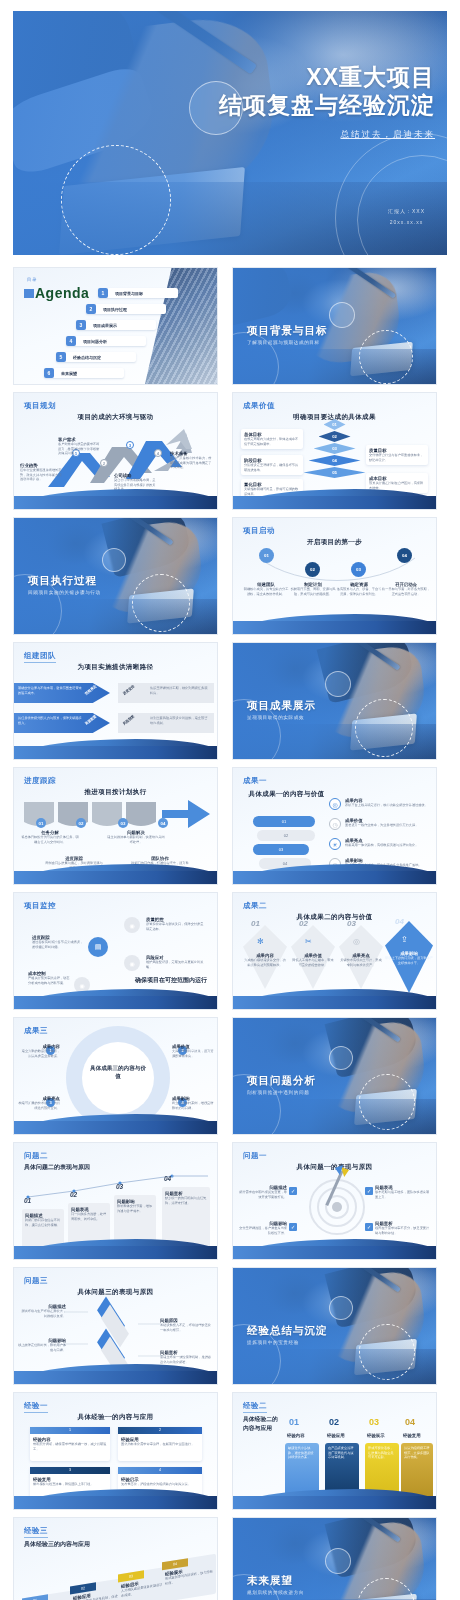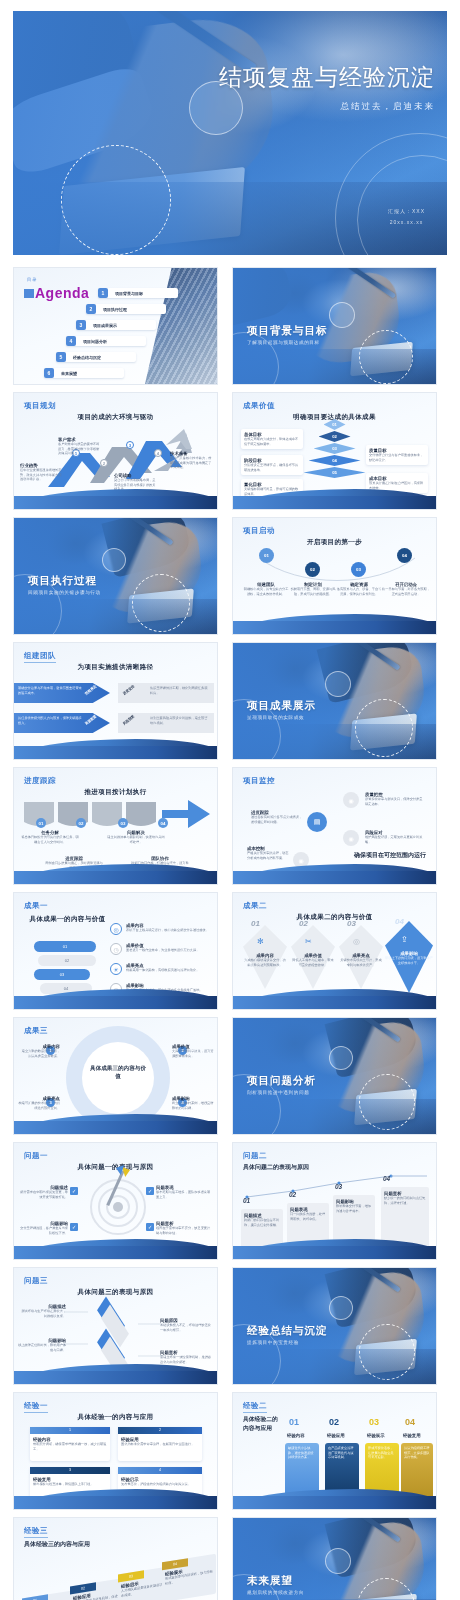--- a/index.html
+++ b/index.html
@@ -91,23 +91,23 @@
   }
   .arcs {
     position:absolute; border-radius:50%;
     border:1px solid rgba(255,255,255,.30);
   }
 
   
   .hero-txt { position:absolute; right:12px; top:52px; text-align:right; z-index:6; }
   .hero-t1 { color:#fff; font-size:23px; font-weight:bold; letter-spacing:1px; line-height:1.22;
              text-shadow:0 1px 3px rgba(0,0,0,.25); }
-  .hero-t2 { color:#fff; font-size:23px; font-weight:normal; letter-spacing:1px; line-height:1.22;
+  .hero-t2 { color:#fff; font-size:23px; font-weight:bold; letter-spacing:1px; line-height:1.22;
              text-shadow:0 1px 3px rgba(0,0,0,.25); }
-  .hero-sub { color:#eaf2ff; font-size:8.5px; margin-top:10px; letter-spacing:2px; }
+  .hero-sub { color:#eaf2ff; font-size:8.5px; margin-top:10px; letter-spacing:2px;text-decoration:underline; }
   .hero-meta { position:absolute; right:22px; bottom:28px; text-align:center; z-index:6;
                color:rgba(255,255,255,.75); font-size:5px; letter-spacing:1px; line-height:2.1; }
 
   
   .s-bg-light { position:absolute; inset:0;
     background: linear-gradient(160deg,#eef4fb 0%,#f7fbff 45%,#ffffff 100%); }
   .wave {
     position:absolute; left:0; bottom:0; width:100%; height:20px;
     background: linear-gradient(95deg,#5d9ae0 0%, #3f7cc9 45%, #1f3f7a 100%);
     border-radius: 60% 40% 0 0 / 100% 65% 0 0;
@@ -130,21 +130,21 @@
              text-shadow:0 1px 2px rgba(0,0,0,.22); }
   .d-sub { position:absolute; left:14px; top:72px; color:rgba(255,255,255,.82);
            font-size:4.6px; letter-spacing:.6px; z-index:7; }
 
   
   .tt { font-size:3.2px; color:#6d7b92; line-height:1.45; }
   .th6 { font-size:4.4px; font-weight:bold; color:#1f2d45; }
 
   
   .ag-label { position:absolute; left:13px; top:9px; font-size:4.2px; color:#4f8ada; letter-spacing:1px;}
-  .ag-word { position:absolute; left:21px; top:17px; font-size:14px; font-weight:bold; color:#a21caf; letter-spacing:.5px;}
+  .ag-word { position:absolute; left:21px; top:17px; font-size:14px; font-weight:bold; color:#14532d; letter-spacing:.5px;}
   .ag-sq { position:absolute; left:10px; top:21px; width:10px; height:9px; background:#4f8ada; }
   .ag-row { position:absolute; height:10px; background:#fff; border-radius:2px;
             box-shadow:0 1px 2px rgba(40,80,140,.16); display:flex; align-items:center; }
   .ag-num { width:10px; height:10px; background:#4f8ada; color:#fff; font-size:5px;
             display:flex; align-items:center; justify-content:center; border-radius:2px; font-weight:bold;}
   .ag-tx { font-size:4px; color:#2a3953; padding-left:7px; font-weight:bold;}
   .bldg { position:absolute; right:-6px; top:0; width:78px; height:100%;
           background: linear-gradient(145deg,#33507e 0%, #5b7fb2 38%, #8fa9c9 70%, #c6d4e6 100%);
           clip-path: polygon(34% 0, 100% 0, 100% 100%, 0 100%); opacity:.95; }
   .bldg::after{ content:""; position:absolute; inset:0;
@@ -195,20 +195,21 @@
     <div class="pen"></div>
     <div class="notebook"></div>
     <div class="desk"></div>
     <div class="photo bluewash" style="background:none"></div>
     <div class="lens" style="left:176px;top:70px;width:54px;height:54px;z-index:5"></div>
     <div class="dashring" style="left:48px;top:134px;width:110px;height:110px;z-index:5"></div>
     <div class="arcs" style="right:-40px;bottom:-30px;width:130px;height:130px;z-index:5"></div>
     <div class="arcs" style="right:-58px;bottom:-48px;width:170px;height:170px;z-index:5"></div>
 
     <div class="hero-txt">
+      <div class="hero-t1">XX重大项目</div>
       <div class="hero-t2">结项复盘与经验沉淀</div>
       <div class="hero-sub">总结过去，启迪未来</div>
     </div>
     <div class="hero-meta">
       <div>汇报人：XXX</div>
       <div>20xx.xx.xx</div>
     </div>
   </div>
 
   <div class="grid">
@@ -456,20 +457,54 @@
       <div style="position:absolute;left:116px;top:88px;width:60px;text-align:center">
         <div class="th6">团队协作</div>
         <div class="tt">跨部门协同作战，打通信息壁垒，提升整体执行效率。</div>
       </div>
       <div class="wave"></div>
       <div class="wave2"></div>
     </div>
 
     <div class="slide th">
       <div class="s-bg-light"></div>
+      <div class="s-title">成果一</div>
+      <div class="s-head" style="left:0;right:96px;top:22px">具体成果一的内容与价值</div>
+
+      <div style="position:absolute;left:20px;top:48px;width:62px;height:11px;background:#4a8cdb;border-radius:6px;color:#fff;font-size:4px;display:flex;align-items:center;justify-content:center">01</div>
+      <div style="position:absolute;left:24px;top:62px;width:58px;height:11px;background:#e7ebf1;border-radius:6px;color:#6d7b92;font-size:4px;display:flex;align-items:center;justify-content:center">02</div>
+      <div style="position:absolute;left:20px;top:76px;width:56px;height:11px;background:#4a8cdb;border-radius:6px;color:#fff;font-size:4px;display:flex;align-items:center;justify-content:center">03</div>
+      <div style="position:absolute;left:26px;top:90px;width:52px;height:11px;background:#e7ebf1;border-radius:6px;color:#6d7b92;font-size:4px;display:flex;align-items:center;justify-content:center">04</div>
+
+      <div class="circ" style="left:96px;top:30px;width:12px;height:12px;background:#fff;border:1.2px solid #4a8cdb;color:#4a8cdb;font-size:6px">◎</div>
+      <div style="position:absolute;left:112px;top:30px;width:84px">
+        <div class="th6">成果内容</div>
+        <div class="tt">系统平台上线并稳定运行，核心功能全部交付并通过验收。</div>
+      </div>
+      <div class="circ" style="left:96px;top:50px;width:12px;height:12px;background:#fff;border:1.2px solid #b9c2cd;color:#b9c2cd;font-size:6px">◷</div>
+      <div style="position:absolute;left:112px;top:50px;width:84px">
+        <div class="th6">成果价值</div>
+        <div class="tt">显著提升一线作业效率，为业务增长提供有力支撑。</div>
+      </div>
+      <div class="circ" style="left:96px;top:70px;width:12px;height:12px;background:#fff;border:1.2px solid #4a8cdb;color:#4a8cdb;font-size:6px">☀</div>
+      <div style="position:absolute;left:112px;top:70px;width:84px">
+        <div class="th6">成果亮点</div>
+        <div class="tt">创新采用一体化架构，实现数据贯通与流程自动化。</div>
+      </div>
+      <div class="circ" style="left:96px;top:90px;width:12px;height:12px;background:#fff;border:1.2px solid #b9c2cd;color:#b9c2cd;font-size:6px">◍</div>
+      <div style="position:absolute;left:112px;top:90px;width:84px">
+        <div class="th6">成果影响</div>
+        <div class="tt">形成可复用的方法论，可在集团内多业务线推广落地。</div>
+      </div>
+      <div class="wave"></div>
+      <div class="wave2"></div>
+    </div>
+
+    <div class="slide th">
+      <div class="s-bg-light"></div>
       <div class="s-title">项目监控</div>
 
       <div class="circ" style="left:74px;top:44px;width:20px;height:20px;background:#4a8cdb;font-size:7px">▤</div>
       <div class="circ" style="left:110px;top:24px;width:16px;height:16px;background:#e4e8ee;color:#fff;font-size:6px">◉</div>
       <div class="circ" style="left:110px;top:62px;width:16px;height:16px;background:#e4e8ee;color:#fff;font-size:6px">◉</div>
       <div class="circ" style="left:60px;top:84px;width:16px;height:16px;background:#e4e8ee;color:#fff;font-size:6px">◉</div>
 
       <div style="position:absolute;left:18px;top:42px;width:52px">
         <div class="th6">进度跟踪</div>
         <div class="tt">通过看板实时监控各节点完成情况，发现偏差即时纠偏。</div>
@@ -481,54 +516,20 @@
       <div style="position:absolute;left:14px;top:78px;width:44px">
         <div class="th6">成本控制</div>
         <div class="tt">严格执行预算审批流程，动态分析成本结构与消耗节奏。</div>
       </div>
       <div style="position:absolute;left:132px;top:62px;width:58px">
         <div class="th6">风险应对</div>
         <div class="tt">维护风险登记册，定期复盘并更新应对策略。</div>
       </div>
 
       <div class="s-foot" style="text-align:right;right:10px;left:auto">确保项目在可控范围内运行</div>
-      <div class="wave"></div>
-      <div class="wave2"></div>
-    </div>
-
-    <div class="slide th">
-      <div class="s-bg-light"></div>
-      <div class="s-title">成果一</div>
-      <div class="s-head" style="left:0;right:96px;top:22px">具体成果一的内容与价值</div>
-
-      <div style="position:absolute;left:20px;top:48px;width:62px;height:11px;background:#4a8cdb;border-radius:6px;color:#fff;font-size:4px;display:flex;align-items:center;justify-content:center">01</div>
-      <div style="position:absolute;left:24px;top:62px;width:58px;height:11px;background:#e7ebf1;border-radius:6px;color:#6d7b92;font-size:4px;display:flex;align-items:center;justify-content:center">02</div>
-      <div style="position:absolute;left:20px;top:76px;width:56px;height:11px;background:#4a8cdb;border-radius:6px;color:#fff;font-size:4px;display:flex;align-items:center;justify-content:center">03</div>
-      <div style="position:absolute;left:26px;top:90px;width:52px;height:11px;background:#e7ebf1;border-radius:6px;color:#6d7b92;font-size:4px;display:flex;align-items:center;justify-content:center">04</div>
-
-      <div class="circ" style="left:96px;top:30px;width:12px;height:12px;background:#fff;border:1.2px solid #4a8cdb;color:#4a8cdb;font-size:6px">◎</div>
-      <div style="position:absolute;left:112px;top:30px;width:84px">
-        <div class="th6">成果内容</div>
-        <div class="tt">系统平台上线并稳定运行，核心功能全部交付并通过验收。</div>
-      </div>
-      <div class="circ" style="left:96px;top:50px;width:12px;height:12px;background:#fff;border:1.2px solid #b9c2cd;color:#b9c2cd;font-size:6px">◷</div>
-      <div style="position:absolute;left:112px;top:50px;width:84px">
-        <div class="th6">成果价值</div>
-        <div class="tt">显著提升一线作业效率，为业务增长提供有力支撑。</div>
-      </div>
-      <div class="circ" style="left:96px;top:70px;width:12px;height:12px;background:#fff;border:1.2px solid #4a8cdb;color:#4a8cdb;font-size:6px">☀</div>
-      <div style="position:absolute;left:112px;top:70px;width:84px">
-        <div class="th6">成果亮点</div>
-        <div class="tt">创新采用一体化架构，实现数据贯通与流程自动化。</div>
-      </div>
-      <div class="circ" style="left:96px;top:90px;width:12px;height:12px;background:#fff;border:1.2px solid #b9c2cd;color:#b9c2cd;font-size:6px">◍</div>
-      <div style="position:absolute;left:112px;top:90px;width:84px">
-        <div class="th6">成果影响</div>
-        <div class="tt">形成可复用的方法论，可在集团内多业务线推广落地。</div>
-      </div>
       <div class="wave"></div>
       <div class="wave2"></div>
     </div>
 
     <div class="slide th">
       <div class="s-bg-light"></div>
       <div class="s-title">成果二</div>
       <div class="s-head">具体成果二的内容与价值</div>
 
       <div class="diamond" style="left:10px;top:32px;width:44px;height:64px;background:#e9edf2;clip-path:polygon(50% 0,100% 34%,50% 100%,0 34%)"></div>
@@ -607,61 +608,20 @@
       <div class="photo bluewash" style="background:none"></div>
       <div class="lens" style="left:96px;top:28px;width:24px;height:24px;z-index:6"></div>
       <div class="dashring" style="left:126px;top:56px;width:56px;height:56px;z-index:6"></div>
       <div class="arcs" style="left:-26px;bottom:-14px;width:74px;height:74px;z-index:6"></div>
       <div class="d-title">项目问题分析</div>
       <div class="d-sub">剖析项目推进中遇到的问题</div>
     </div>
 
     <div class="slide th">
       <div class="s-bg-light"></div>
-      <div class="s-title">问题一</div>
-      <div class="s-head">具体问题一的表现与原因</div>
-
-      <div class="target-ring" style="left:76px;top:36px;width:56px;height:56px"></div>
-      <div class="target-ring" style="left:84px;top:44px;width:40px;height:40px"></div>
-      <div class="target-ring" style="left:92px;top:52px;width:24px;height:24px"></div>
-      <div style="position:absolute;left:99px;top:59px;width:10px;height:10px;border-radius:50%;background:#c3cad4"></div>
-      <div style="position:absolute;left:100px;top:26px;width:2.5px;height:38px;background:#98a3b3;transform:rotate(24deg)"></div>
-      <div style="position:absolute;left:108px;top:24px;width:8px;height:10px;background:#e3c224;clip-path:polygon(0 0,100% 30%,40% 100%)"></div>
-      <div style="position:absolute;left:102px;top:22px;width:8px;height:10px;background:#4a8cdb;clip-path:polygon(100% 0,0 30%,60% 100%)"></div>
-
-      <div style="position:absolute;left:6px;top:42px;width:48px;text-align:right">
-        <div class="th6">问题描述</div>
-        <div class="tt">部分需求在中期出现反复变更，导致开发节奏被打乱。</div>
-      </div>
-      <div style="position:absolute;left:56px;top:44px;width:8px;height:8px;background:#4a8cdb;border-radius:1px;color:#fff;font-size:5px;text-align:center;line-height:8px">✓</div>
-
-      <div style="position:absolute;left:142px;top:42px;width:56px">
-        <div class="th6">问题表现</div>
-        <div class="tt">版本延期与返工增多，团队加班强度明显上升。</div>
-      </div>
-      <div style="position:absolute;left:132px;top:44px;width:8px;height:8px;background:#4a8cdb;border-radius:1px;color:#fff;font-size:5px;text-align:center;line-height:8px">✓</div>
-
-      <div style="position:absolute;left:6px;top:78px;width:48px;text-align:right">
-        <div class="th6">问题影响</div>
-        <div class="tt">交付里程碑推迟，客户满意度出现阶段性下滑。</div>
-      </div>
-      <div style="position:absolute;left:56px;top:80px;width:8px;height:8px;background:#4a8cdb;border-radius:1px;color:#fff;font-size:5px;text-align:center;line-height:8px">✓</div>
-
-      <div style="position:absolute;left:142px;top:78px;width:56px">
-        <div class="th6">问题查析</div>
-        <div class="tt">根因在于需求评审不充分，缺乏变更控制与影响评估。</div>
-      </div>
-      <div style="position:absolute;left:132px;top:80px;width:8px;height:8px;background:#4a8cdb;border-radius:1px;color:#fff;font-size:5px;text-align:center;line-height:8px">✓</div>
-
-      <div class="wave"></div>
-      <div class="wave2"></div>
-    </div>
-
-    <div class="slide th">
-      <div class="s-bg-light"></div>
       <div class="s-title">问题二</div>
       <div style="position:absolute;left:10px;top:20px;font-size:6px;font-weight:bold;color:#1f2d45">具体问题二的表现与原因</div>
 
       <svg style="position:absolute;left:8px;top:30px" width="190" height="28" viewBox="0 0 190 28">
         <polyline points="6,24 52,18 98,10 150,3" stroke="#9ab4d6" stroke-width=".8" fill="none"></polyline>
         <circle cx="6" cy="24" r="1.6" fill="#4a8cdb"></circle>
         <circle cx="52" cy="18" r="1.6" fill="#4a8cdb"></circle>
         <circle cx="98" cy="10" r="1.6" fill="#4a8cdb"></circle>
         <circle cx="150" cy="3" r="1.6" fill="#4a8cdb"></circle>
         <line x1="150" y1="3" x2="186" y2="3" stroke="#9ab4d6" stroke-width=".8"></line>
@@ -686,20 +646,61 @@
         <div class="tt">同一问题多方推诿，处理周期长、闭环率低。</div>
       </div>
       <div style="position:absolute;left:103px;top:56px;width:38px">
         <div class="th6">问题影响</div>
         <div class="tt">影响整体交付节奏，增加沟通与管理成本。</div>
       </div>
       <div style="position:absolute;left:151px;top:48px;width:42px">
         <div class="th6">问题查析</div>
         <div class="tt">缺少统一的协同机制与责任矩阵，流程未打通。</div>
       </div>
+      <div class="wave"></div>
+      <div class="wave2"></div>
+    </div>
+
+    <div class="slide th">
+      <div class="s-bg-light"></div>
+      <div class="s-title">问题一</div>
+      <div class="s-head">具体问题一的表现与原因</div>
+
+      <div class="target-ring" style="left:76px;top:36px;width:56px;height:56px"></div>
+      <div class="target-ring" style="left:84px;top:44px;width:40px;height:40px"></div>
+      <div class="target-ring" style="left:92px;top:52px;width:24px;height:24px"></div>
+      <div style="position:absolute;left:99px;top:59px;width:10px;height:10px;border-radius:50%;background:#c3cad4"></div>
+      <div style="position:absolute;left:100px;top:26px;width:2.5px;height:38px;background:#98a3b3;transform:rotate(24deg)"></div>
+      <div style="position:absolute;left:108px;top:24px;width:8px;height:10px;background:#e3c224;clip-path:polygon(0 0,100% 30%,40% 100%)"></div>
+      <div style="position:absolute;left:102px;top:22px;width:8px;height:10px;background:#4a8cdb;clip-path:polygon(100% 0,0 30%,60% 100%)"></div>
+
+      <div style="position:absolute;left:6px;top:42px;width:48px;text-align:right">
+        <div class="th6">问题描述</div>
+        <div class="tt">部分需求在中期出现反复变更，导致开发节奏被打乱。</div>
+      </div>
+      <div style="position:absolute;left:56px;top:44px;width:8px;height:8px;background:#4a8cdb;border-radius:1px;color:#fff;font-size:5px;text-align:center;line-height:8px">✓</div>
+
+      <div style="position:absolute;left:142px;top:42px;width:56px">
+        <div class="th6">问题表现</div>
+        <div class="tt">版本延期与返工增多，团队加班强度明显上升。</div>
+      </div>
+      <div style="position:absolute;left:132px;top:44px;width:8px;height:8px;background:#4a8cdb;border-radius:1px;color:#fff;font-size:5px;text-align:center;line-height:8px">✓</div>
+
+      <div style="position:absolute;left:6px;top:78px;width:48px;text-align:right">
+        <div class="th6">问题影响</div>
+        <div class="tt">交付里程碑推迟，客户满意度出现阶段性下滑。</div>
+      </div>
+      <div style="position:absolute;left:56px;top:80px;width:8px;height:8px;background:#4a8cdb;border-radius:1px;color:#fff;font-size:5px;text-align:center;line-height:8px">✓</div>
+
+      <div style="position:absolute;left:142px;top:78px;width:56px">
+        <div class="th6">问题查析</div>
+        <div class="tt">根因在于需求评审不充分，缺乏变更控制与影响评估。</div>
+      </div>
+      <div style="position:absolute;left:132px;top:80px;width:8px;height:8px;background:#4a8cdb;border-radius:1px;color:#fff;font-size:5px;text-align:center;line-height:8px">✓</div>
+
       <div class="wave"></div>
       <div class="wave2"></div>
     </div>
 
     <div class="slide th">
       <div class="s-bg-light"></div>
       <div class="s-title">问题三</div>
       <div class="s-head">具体问题三的表现与原因</div>
 
       <div class="rhombus" style="left:80px;top:42px;width:34px;height:16px;background:#3f82d8"></div>

